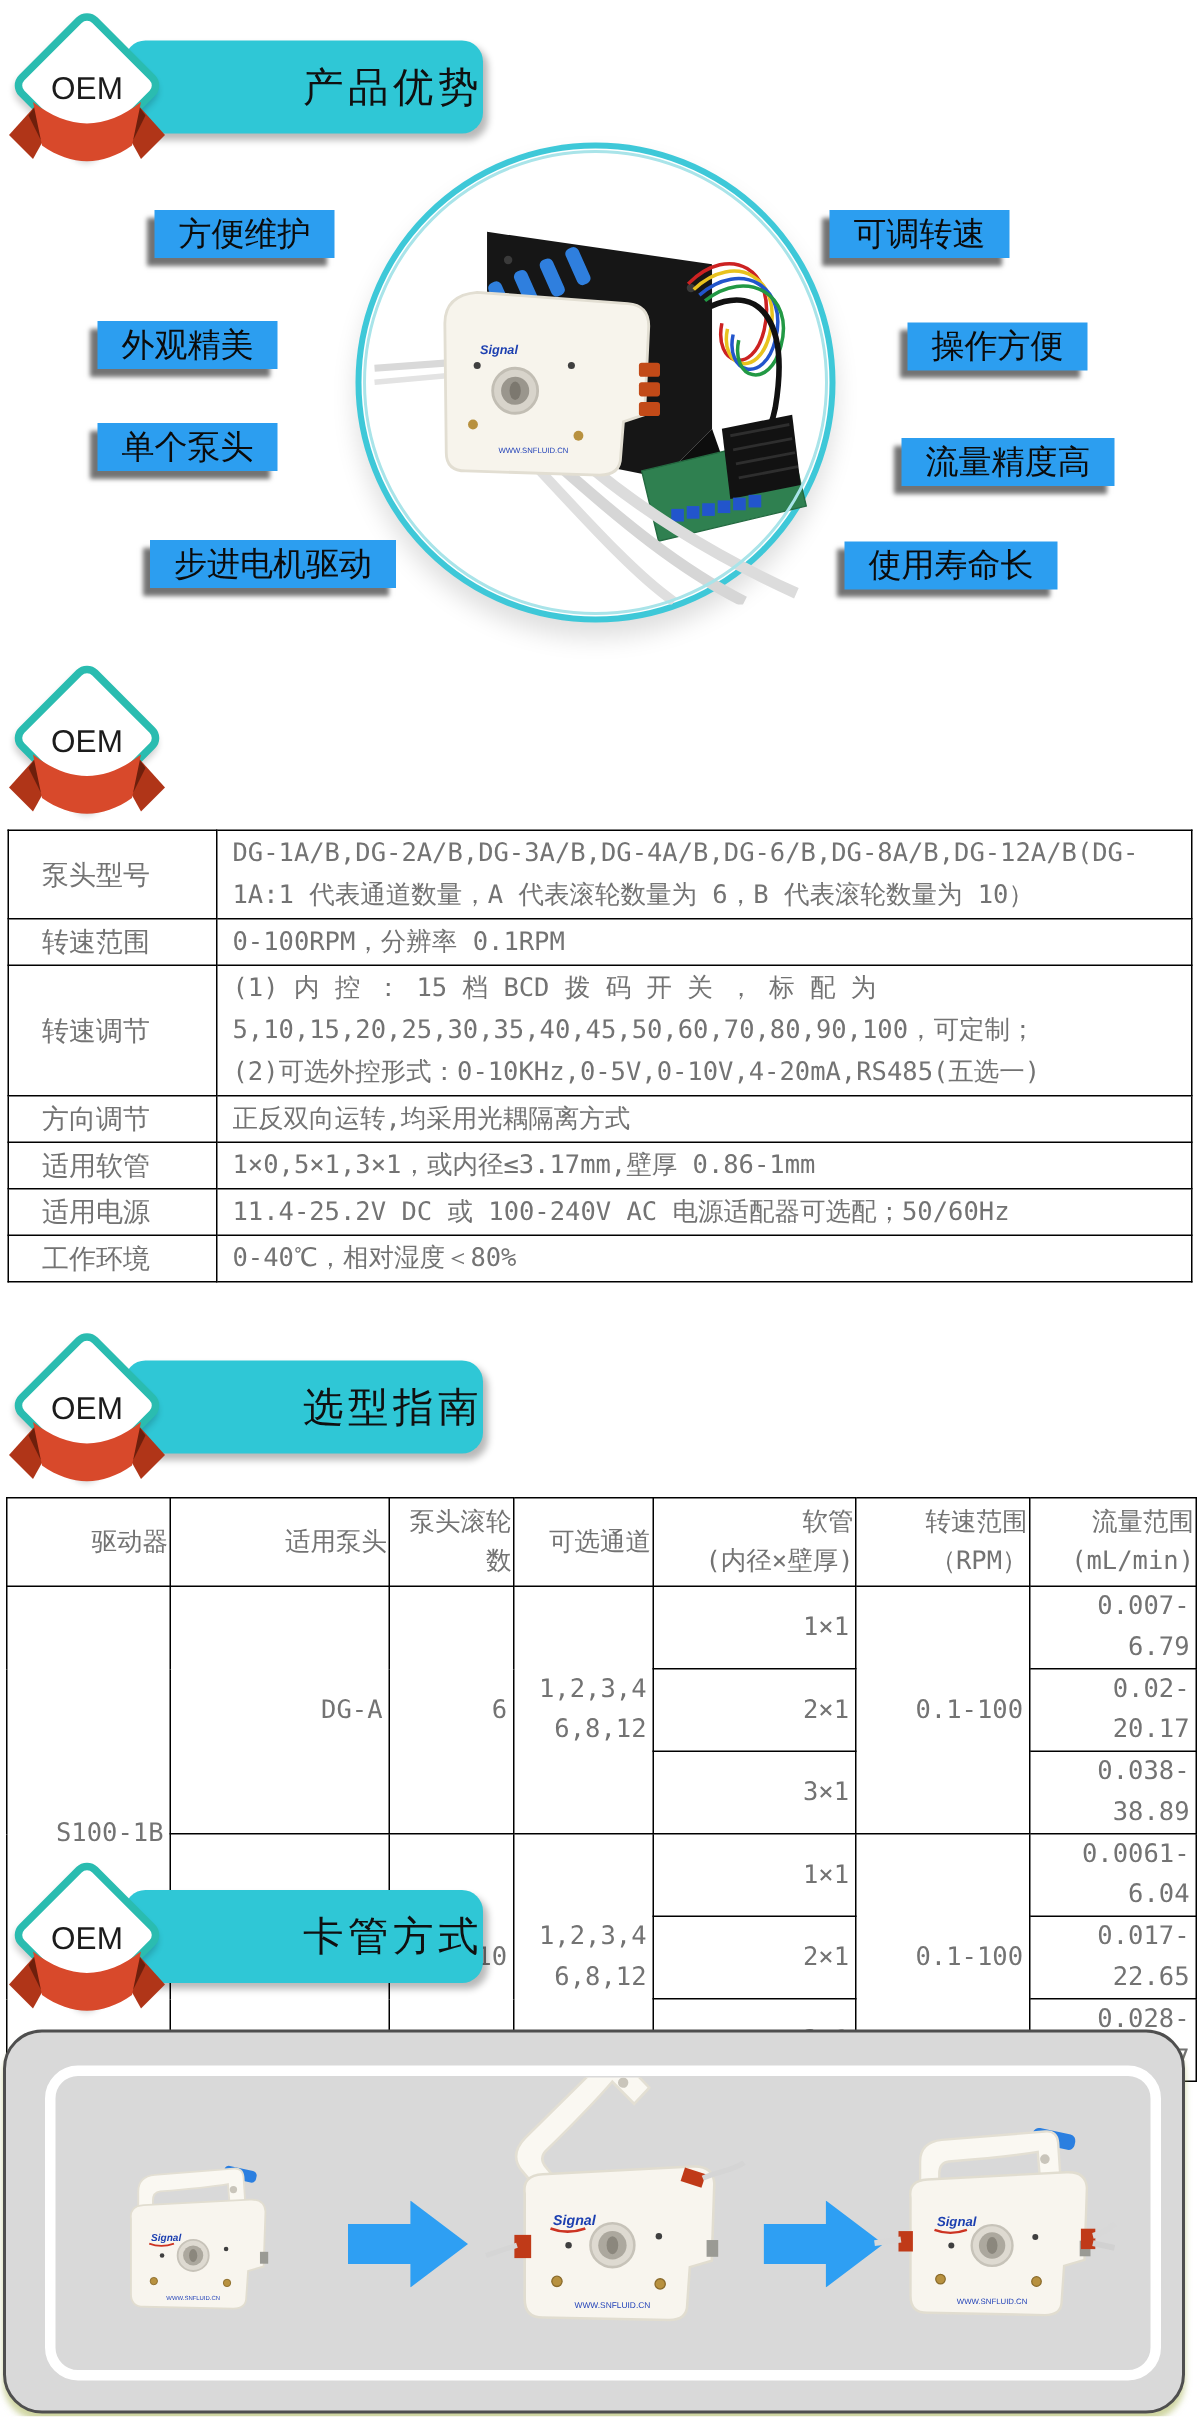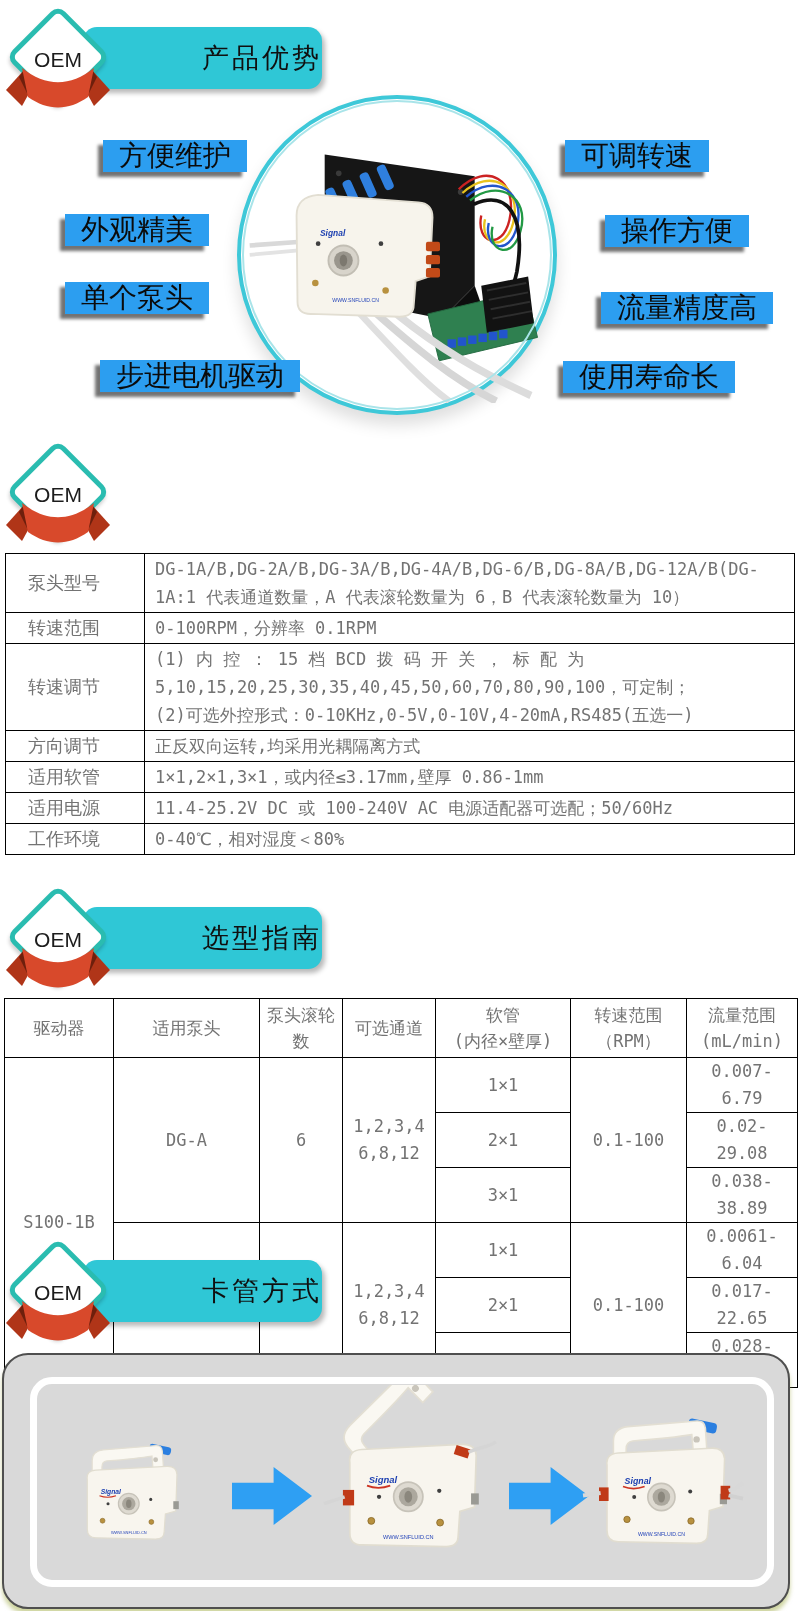--- a/index.html
+++ b/index.html
@@ -20,35 +20,35 @@
   .sec .oem{position:absolute;left:14px;top:40px;width:88px;text-align:center;
             font-size:21px;color:#1c1c1c;z-index:4;}
 
   
   .hero{position:absolute;left:237px;top:95px;width:312px;height:312px;border-radius:50%;
         background:#fff;border:4px solid #3EC8D8;box-shadow:0 10px 16px rgba(0,0,0,.13);}
   .hero::after{content:'';position:absolute;inset:1px;border-radius:50%;
         border:2px solid #A9E4E9;pointer-events:none;}
   .hero svg{position:absolute;inset:4px;width:300px;height:300px;}
   .adv-label{position:absolute;background:var(--c-blue,#2C9EF0);color:#0b0b0b;
-        font-size:28px;line-height:32px;padding:0 16px;white-space:nowrap;
+        font-size:22px;line-height:32px;padding:0 16px;white-space:nowrap;
         box-shadow:-5px 5px 3px rgba(0,0,0,.55);}
   .adv-label.left.n0{left:103px;top:140px;} .adv-label.left.n1{left:65px;top:214px;}
   .adv-label.left.n2{left:65px;top:282px;}  .adv-label.left.n3{left:100px;top:360px;}
-  .adv-label.right.n0{left:565px;top:140px;}.adv-label.right.n1{left:605px;top:215px;}
+  .adv-label.right.n0{left:553px;top:140px;}.adv-label.right.n1{left:605px;top:215px;}
   .adv-label.right.n2{left:601px;top:292px;}.adv-label.right.n3{left:563px;top:361px;}
 
   
   table.dtable{position:absolute;border-collapse:collapse;table-layout:fixed;background:#fff;
         font-family:"DejaVu Sans Mono","Liberation Mono",monospace;font-size:17px;color:#737373;}
   .dtable th,.dtable td{border:1px solid #000;font-weight:normal;}
   #spec-table{left:5px;top:553px;width:790px;}
   #spec-table th{width:110px;text-align:left;padding:0 6px 0 22px;font-size:18px;vertical-align:middle;}
   #spec-table td{padding:1px 10px;line-height:28px;white-space:pre-line;vertical-align:middle;}
-  #sel-table{left:4px;top:998px;width:793px;text-align:center;}
+  #sel-table{left:4px;top:998px;width:793px;text-align:right;}
   #sel-table thead th{height:56px;line-height:26px;white-space:pre-line;vertical-align:middle;}
   #sel-table tbody td{height:29px;line-height:27px;vertical-align:middle;padding:0 4px;}
 
   
   .panel{position:absolute;left:2px;top:1353px;width:784px;height:252px;
         background:var(--c-panel,#D9D9D9);border:2px solid #4F4F4F;border-radius:26px;
         box-shadow:0 5px 4px rgba(168,178,84,.55);}
   .panel .frame{position:absolute;left:26px;top:22px;width:730px;height:196px;
         border:7px solid #fff;border-radius:22px;}
   .pump{position:absolute;}
@@ -202,21 +202,21 @@
           <td> (1) 内 控 ：  15  档  BCD  拨 码 开 关 ，  标 配 为
 5,10,15,20,25,30,35,40,45,50,60,70,80,90,100，可定制；
  (2)可选外控形式：0-10KHz,0-5V,0-10V,4-20mA,RS485(五选一)</td>
         </tr>
         <tr>
           <th>方向调节</th>
           <td>正反双向运转,均采用光耦隔离方式</td>
         </tr>
         <tr>
           <th>适用软管</th>
-          <td>1×1,2×1,3×1，或内径≤3.17mm,壁厚 0.86-1mm</td>
+          <td>1×0,5×1,3×1，或内径≤3.17mm,壁厚 0.86-1mm</td>
         </tr>
         <tr>
           <th>适用电源</th>
           <td>11.4-25.2V DC 或 100-240V AC 电源适配器可选配；50/60Hz</td>
         </tr>
         <tr>
           <th>工作环境</th>
           <td>0-40℃，相对湿度＜80%</td>
         </tr>
       </tbody>
@@ -267,21 +267,21 @@
           <td rowspan="3">DG-A</td>
           <td rowspan="3">6</td>
           <td rowspan="3" style="white-space: pre-line;">1,2,3,4
 6,8,12</td>
           <td>1×1</td>
           <td rowspan="3">0.1-100</td>
           <td>0.007-6.79</td>
         </tr>
         <tr>
           <td>2×1</td>
-          <td>0.02-29.08</td>
+          <td>0.02-20.17</td>
         </tr>
         <tr>
           <td>3×1</td>
           <td>0.038-38.89</td>
         </tr>
         <tr>
           <td rowspan="3">DG-B</td>
           <td rowspan="3">10</td>
           <td rowspan="3" style="white-space: pre-line;">1,2,3,4
 6,8,12</td>

